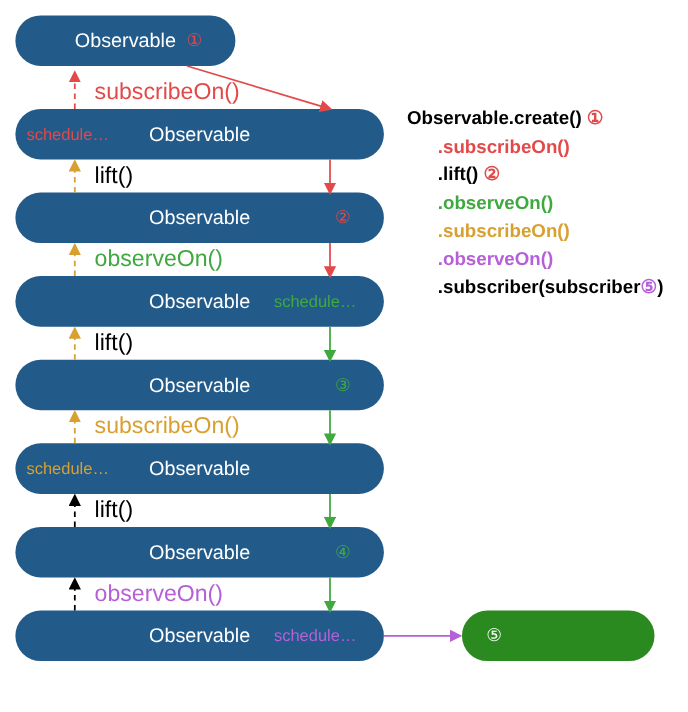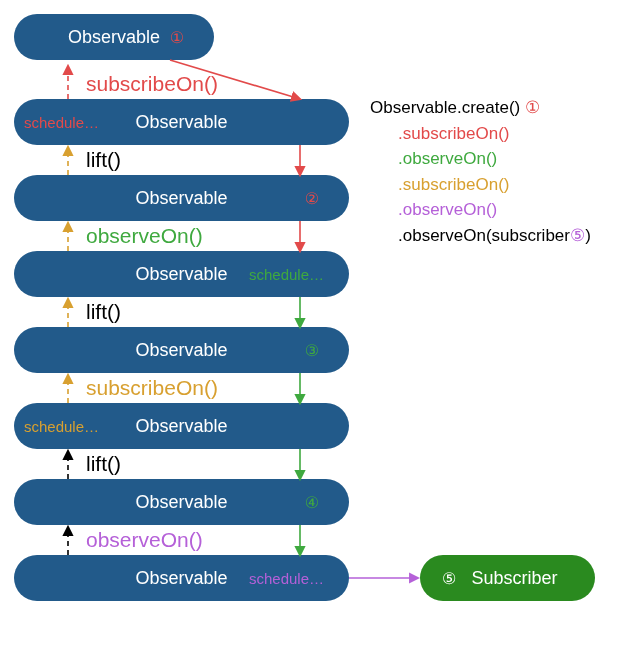--- a/index.html
+++ b/index.html
@@ -43,21 +43,21 @@
     font-size: 21px;
   }
   .code {
     position: absolute;
     left: 370px;
     top: 95px;
     width: 250px;
     font-size: 17px;
     line-height: 1.5;
     color: #000;
-    font-weight: 400;
+    font-weight: 700;
   }
   .code-line { white-space: nowrap; }
   .indent { padding-left: 28px; }
   svg.arrows { position: absolute; inset: 0; overflow: visible; pointer-events: none; }
 </style>
 </head>
 <body>
 
 <div class="canvas">
 
@@ -96,41 +96,43 @@
     <span class="badge" style="right: 30px; color: rgb(63, 169, 63);">④</span>
   </div>
 
   <div class="node obs row-wide" style="top:555px">
     <span>Observable</span>
     <span class="sched" style="left: 235px; color: rgb(181, 96, 216);">schedule…</span>
   </div>
 
   <div class="node sub" style="top:555px; left:420px; width:175px">
     <span class="badge" style="left:22px; color:#fff">⑤</span>
-    <span style="margin-left:14px">Subscriber</span>
   </div>
 
   <div class="label" style="top: 72px; left: 86px; color: rgb(226, 74, 74);">subscribeOn()</div>
   <div class="label" style="top: 148px; left: 86px; color: rgb(0, 0, 0);">lift()</div>
   <div class="label" style="top: 224px; left: 86px; color: rgb(63, 169, 63);">observeOn()</div>
   <div class="label" style="top: 300px; left: 86px; color: rgb(0, 0, 0);">lift()</div>
   <div class="label" style="top: 376px; left: 86px; color: rgb(216, 160, 48);">subscribeOn()</div>
   <div class="label" style="top: 452px; left: 86px; color: rgb(0, 0, 0);">lift()</div>
   <div class="label" style="top: 528px; left: 86px; color: rgb(181, 96, 216);">observeOn()</div>
 
   <div class="code">
     <div class="code-line">
       <span>Observable.create() </span><span style="color: rgb(226, 74, 74);">①</span>
     </div>
     <div class="code-line indent" style="color: rgb(226, 74, 74);">.subscribeOn()</div>
+    <div class="code-line indent">
+      <span>.lift() </span><span style="color: rgb(226, 74, 74);">②</span>
+    </div>
     <div class="code-line indent" style="color: rgb(63, 169, 63);">.observeOn()</div>
     <div class="code-line indent" style="color: rgb(216, 160, 48);">.subscribeOn()</div>
     <div class="code-line indent" style="color: rgb(181, 96, 216);">.observeOn()</div>
     <div class="code-line indent">
-      <span>.observeOn(subscriber</span><span style="color: rgb(181, 96, 216);">⑤</span><span>)</span>
+      <span>.subscriber(subscriber</span><span style="color: rgb(181, 96, 216);">⑤</span><span>)</span>
     </div>
   </div>
 
   <svg class="arrows" width="625" height="647">
     <defs>
       <marker id="ah-red" viewBox="0 0 10 10" refX="8" refY="5" markerWidth="7" markerHeight="7" orient="auto">
           <path d="M0,0 L10,5 L0,10 z" fill="#e24a4a"></path>
         </marker>
       <marker id="ah-green" viewBox="0 0 10 10" refX="8" refY="5" markerWidth="7" markerHeight="7" orient="auto">
           <path d="M0,0 L10,5 L0,10 z" fill="#3fa93f"></path>

